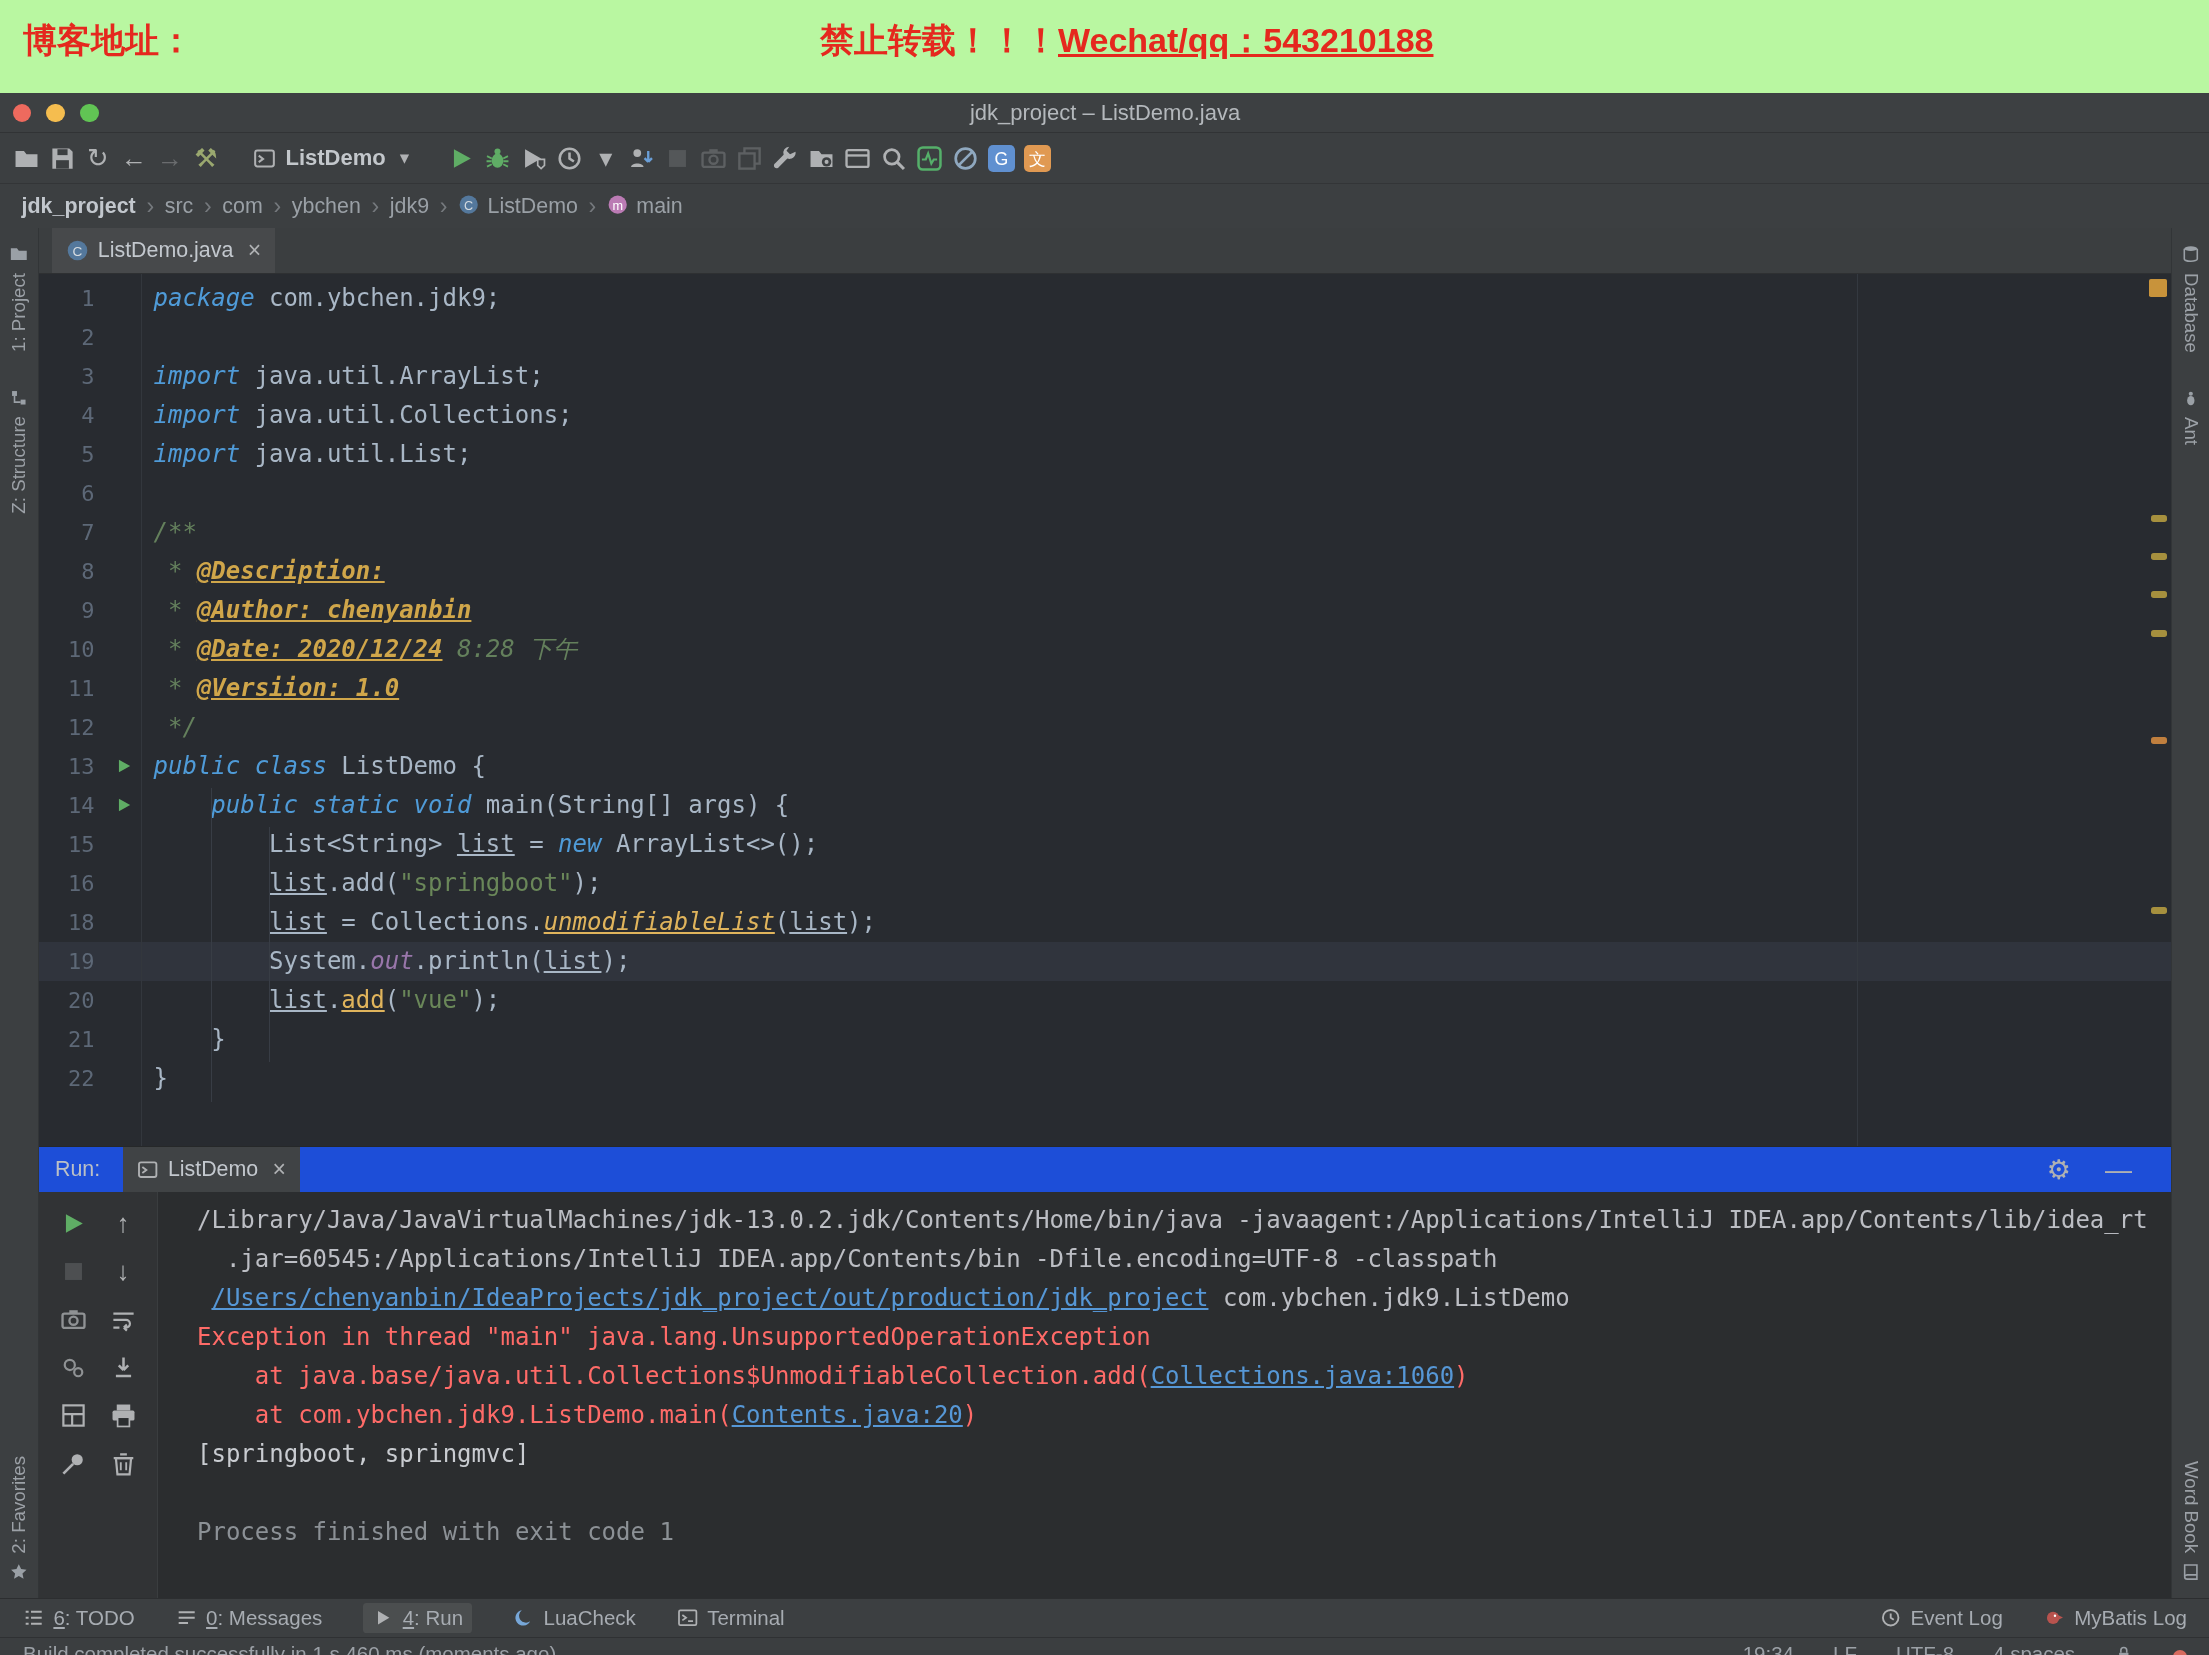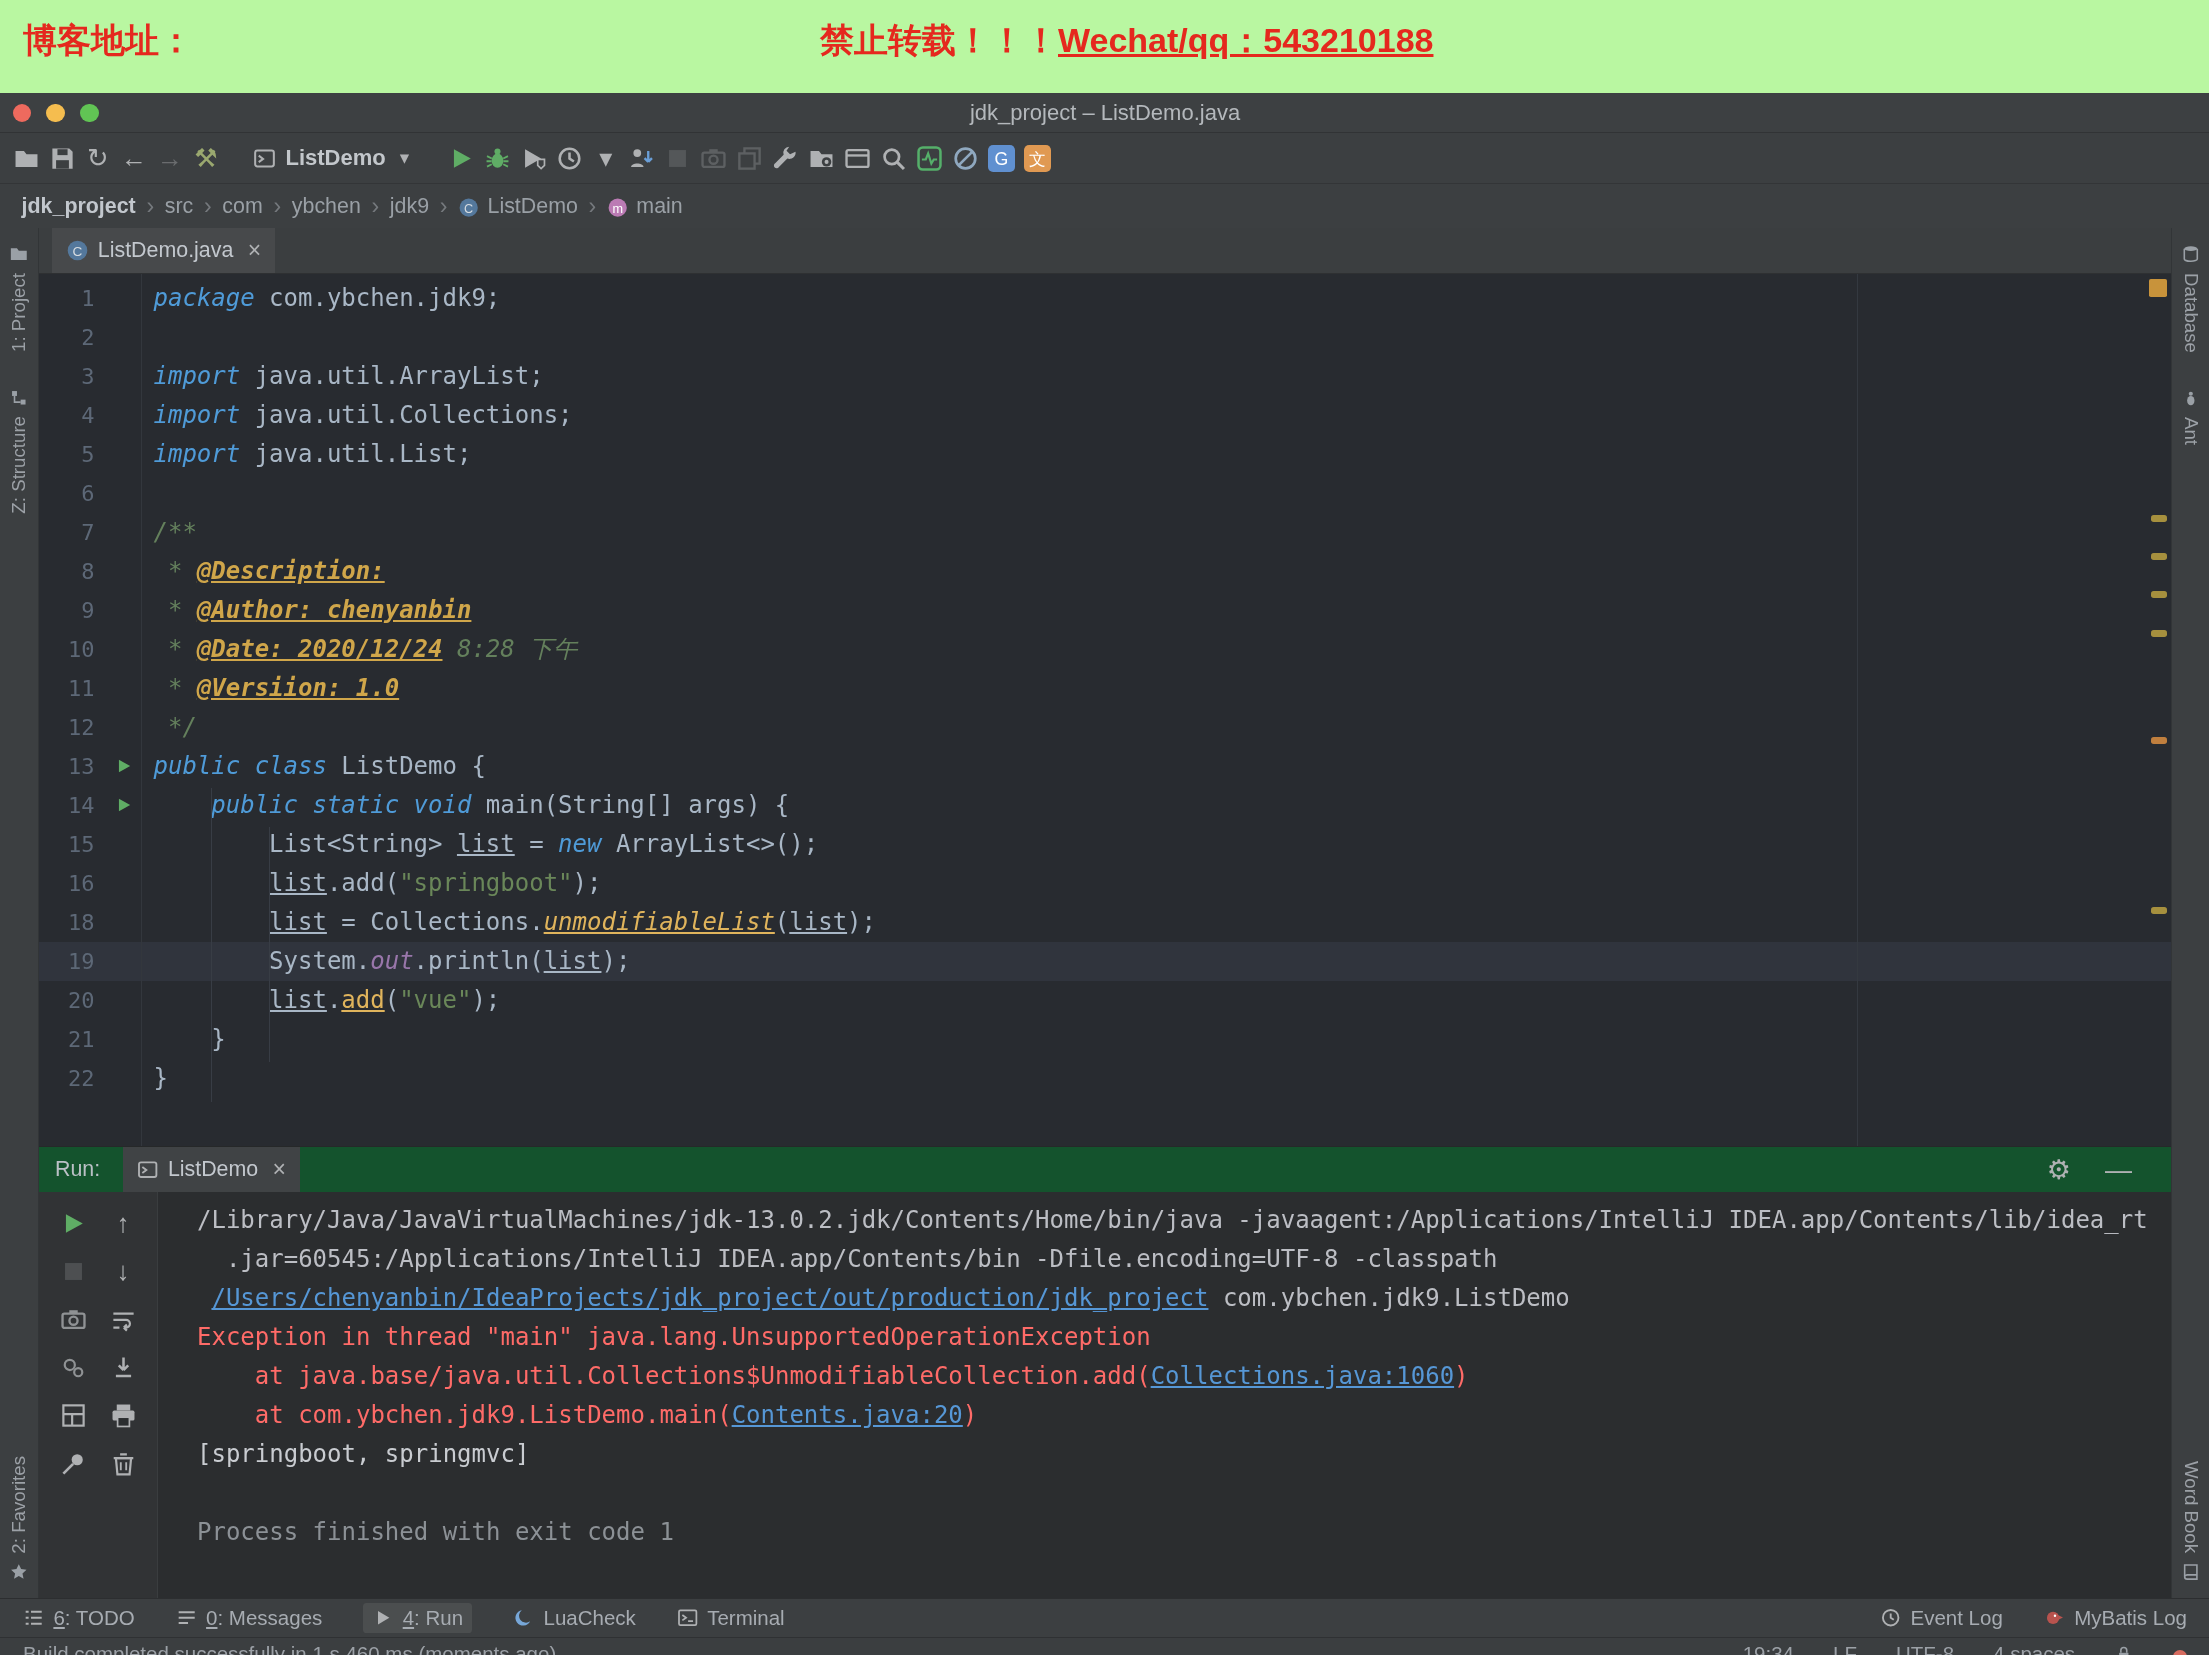--- a/index.html
+++ b/index.html
@@ -23,21 +23,21 @@
   
   .toolbar{height:51px;display:flex;align-items:center;padding-left:12.5px;gap:9px;border-bottom:0.9px solid #333537;}
   .icon{display:inline-flex;align-items:center;justify-content:center;line-height:1;}
   .icon.dim{opacity:.4;}
   .glyph{color:#afb1b3;}
   .combo{display:flex;align-items:center;gap:9px;height:37px;padding:0 10.7px;margin:0 14.3px;border-radius:3.6px;}
   .combo-label{color:#c3c7cb;font-size:22px;font-weight:600;}
 
   
   .crumbs{height:44px;display:flex;align-items:center;padding-left:18px;font-size:21.4px;color:#9aa0a6;background:#3c3f41;}
-  .crumb{display:flex;align-items:flex-end;gap:8px;padding:0 3.6px;}
+  .crumb{display:flex;align-items:flex-start;gap:8px;padding:0 3.6px;}
   .crumb.bold{font-weight:700;color:#c2c7cd;}
   .chev{color:#75797d;margin:0 7.1px;font-size:23px;}
 
   
   .mainrow{display:flex;height:1370px;}
   .stripe{width:39px;background:#3c3f41;display:flex;flex-direction:column;align-items:center;justify-content:space-between;padding:16px 0;}
   .stripe.left{border-right:0.9px solid #323537;}
   .stripe.right{border-left:0.9px solid #323537;}
   .stripe-group{display:flex;flex-direction:column;align-items:center;gap:36px;}
   .stripe-item{display:flex;flex-direction:column;align-items:center;gap:9px;color:#9ca1a7;font-size:18.7px;}
@@ -69,21 +69,21 @@
   .sg-miu{color:#e0b45c;font-style:italic;text-decoration:underline;}
   .sg-mu{color:#e0b45c;text-decoration:underline;}
   .sg-fld{color:#9876aa;font-style:italic;}
   .iguide{position:absolute;width:0.9px;background:#383d45;}
   .marginline{position:absolute;left:1818px;top:0;bottom:0;width:0.9px;background:#343940;}
   .etop{position:absolute;right:3.6px;top:5.3px;width:18px;height:18px;background:#c8933b;border-radius:1.8px;}
   .emark{position:absolute;right:4.5px;width:16px;height:7.1px;border-radius:2.7px;background:#a6903e;}
   .emark.orange{background:#c07f3e;}
 
   
-  .runheader{position:relative;height:46px;background:#14532d;border-top:0.9px solid #262829;display:flex;align-items:stretch;padding-left:16px;}
+  .runheader{position:relative;height:46px;background:#1d4ed8;border-top:0.9px solid #262829;display:flex;align-items:stretch;padding-left:16px;}
   .runlabel{color:#bbc0c6;font-size:21.4px;display:flex;align-items:center;}
   .runtab{display:flex;align-items:center;gap:9px;padding:0 14.3px;margin-left:23px;background:#404345;color:#c3c8ce;font-size:21.4px;}
   .runheader-right{position:absolute;right:39px;top:0;height:46px;display:flex;gap:34px;align-items:center;}
 
   .consolewrap{flex:1;display:flex;background:#2b2d2f;min-height:0;}
   .runstrip{width:119px;flex:none;background:#313335;border-right:0.9px solid #3a3d3f;display:grid;grid-template-columns:50px 50px;grid-auto-rows:48px;justify-content:center;align-items:center;justify-items:center;padding-top:7.1px;}
   .console{flex:1;font-family:"DejaVu Sans Mono","Liberation Mono",monospace;font-size:24px;padding:9px 0 0 39px;overflow:hidden;}
   .csl{height:39px;line-height:39px;white-space:pre;}
   .cs-con{color:#bcbec4;}
   .cs-err{color:#ff6b68;}

